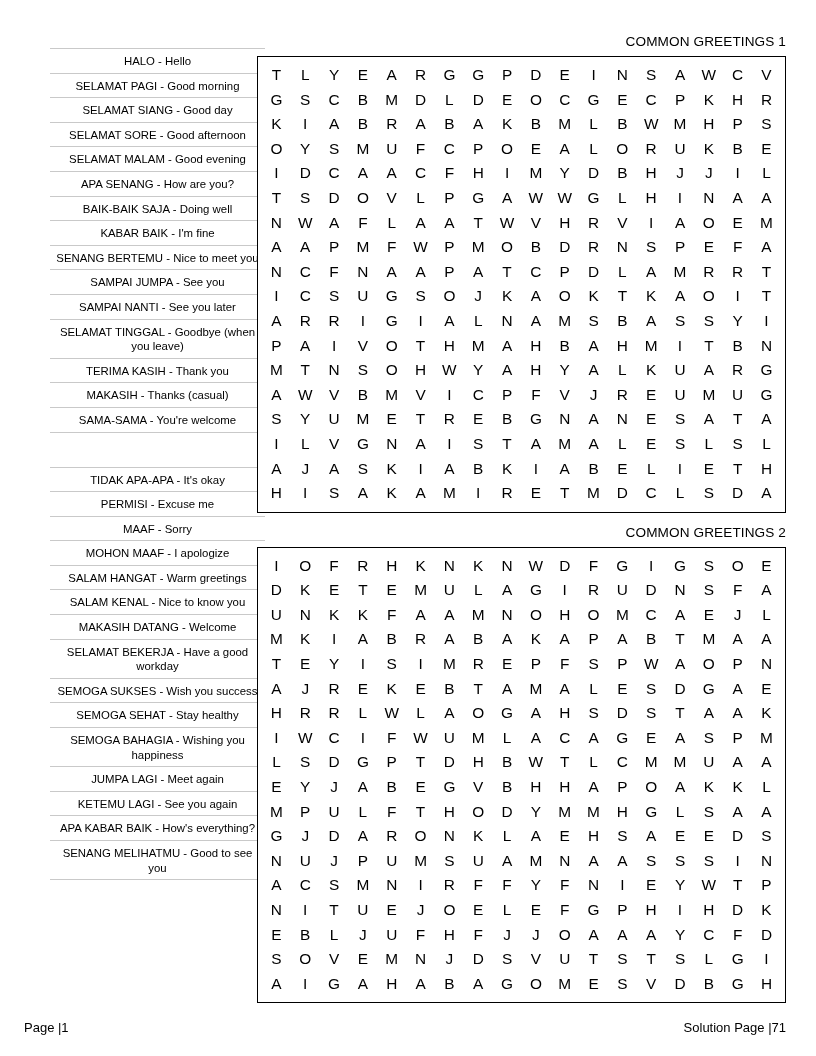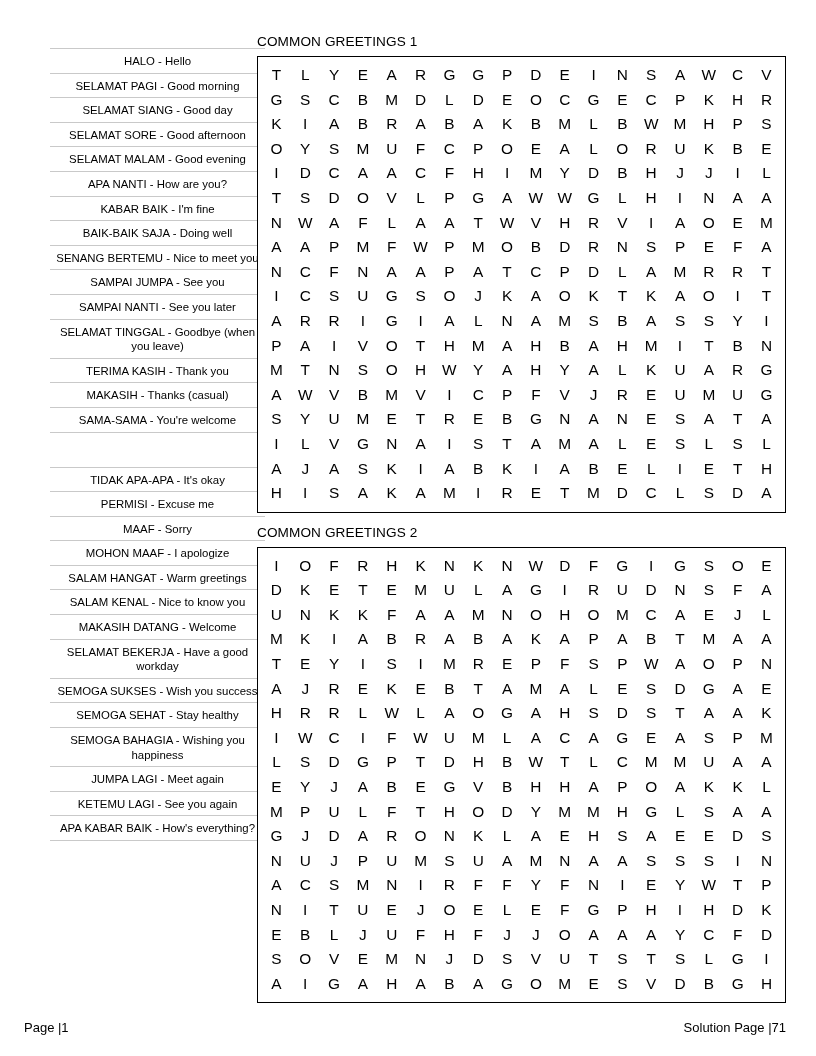--- a/index.html
+++ b/index.html
@@ -61,21 +61,21 @@
   }
   .word-row:first-child {
     border-top: 1px solid #c9c9c9;
   }
   .wordlist-gap {
     height: 34px;
   }
 
   
   .puzzle-title {
-    text-align: left;
+    text-align: right;
     font-size: 13.6px;
     line-height: 16px;
     margin: 0 0 6px 0;
     padding: 0;
     font-weight: normal;
     letter-spacing: 0.1px;
   }
   .puzzle-block + .puzzle-block {
     margin-top: 12px;
   }
@@ -119,23 +119,23 @@
 
   <div class="content">
 
     <div class="left-col">
       <div class="wordlist">
           <div class="word-row">HALO - Hello</div>
           <div class="word-row">SELAMAT PAGI - Good morning</div>
           <div class="word-row">SELAMAT SIANG - Good day</div>
           <div class="word-row">SELAMAT SORE - Good afternoon</div>
           <div class="word-row">SELAMAT MALAM - Good evening</div>
-          <div class="word-row">APA NANTI - How are you?</div>
+          <div class="word-row">APA SENANG - How are you?</div>
+          <div class="word-row">BAIK-BAIK SAJA - Doing well</div>
           <div class="word-row">KABAR BAIK - I'm fine</div>
-          <div class="word-row">BAIK-BAIK SAJA - Doing well</div>
           <div class="word-row">SENANG BERTEMU - Nice to meet you</div>
           <div class="word-row">SAMPAI JUMPA - See you</div>
           <div class="word-row">SAMPAI NANTI - See you later</div>
           <div class="word-row">SELAMAT TINGGAL - Goodbye (when you leave)</div>
           <div class="word-row">TERIMA KASIH - Thank you</div>
           <div class="word-row">MAKASIH - Thanks (casual)</div>
           <div class="word-row">SAMA-SAMA - You're welcome</div>
         </div>
       <div class="wordlist-gap"></div>
       <div class="wordlist">
@@ -146,20 +146,21 @@
           <div class="word-row">SALAM HANGAT - Warm greetings</div>
           <div class="word-row">SALAM KENAL - Nice to know you</div>
           <div class="word-row">MAKASIH DATANG - Welcome</div>
           <div class="word-row">SELAMAT BEKERJA - Have a good workday</div>
           <div class="word-row">SEMOGA SUKSES - Wish you success</div>
           <div class="word-row">SEMOGA SEHAT - Stay healthy</div>
           <div class="word-row">SEMOGA BAHAGIA - Wishing you happiness</div>
           <div class="word-row">JUMPA LAGI - Meet again</div>
           <div class="word-row">KETEMU LAGI - See you again</div>
           <div class="word-row">APA KABAR BAIK - How's everything?</div>
+          <div class="word-row">SENANG MELIHATMU - Good to see you</div>
         </div>
     </div>
 
     <div class="right-col">
 
       <div class="puzzle-block">
         <div class="puzzle-title">COMMON GREETINGS 1</div>
         <div class="grid">
             <div class="grid-row">
               <div class="cell">T</div>

